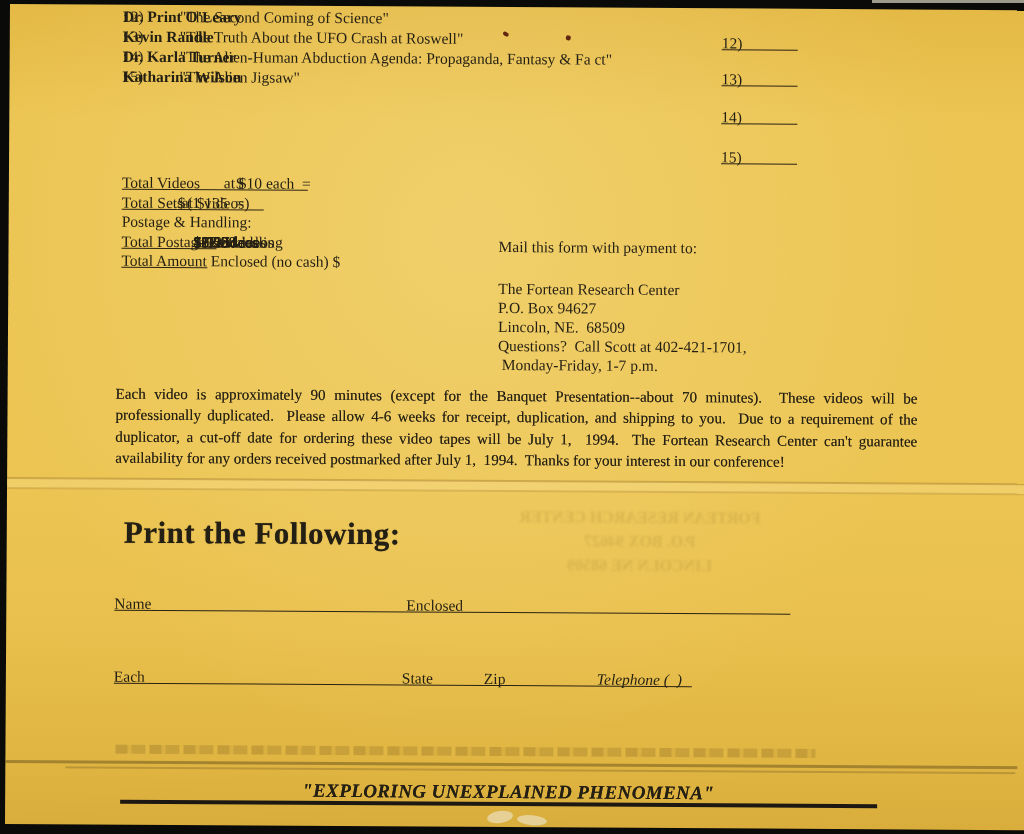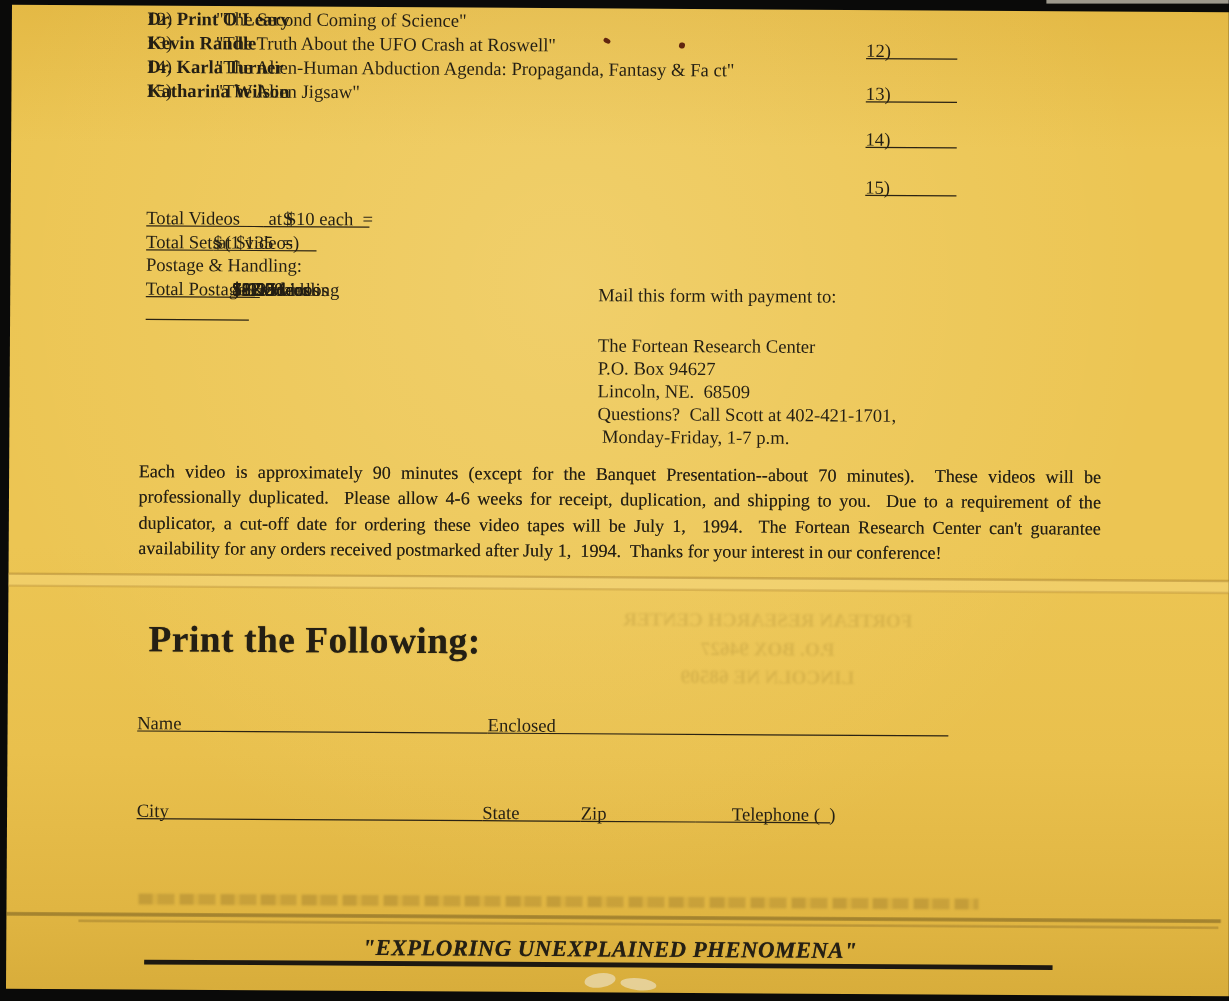--- a/index.html
+++ b/index.html
@@ -78,21 +78,21 @@
   <div class="totals">
     <div class="trow"><span>Total Videos</span><span class="ul" style="width:98px;"></span><span> at $10 each  =</span><span style="margin-left:16px;">$</span><span class="ul" style="width:88px;"></span></div>
     <div class="trow"><span>Total Sets (1 videos)</span><span class="ul" style="width:56px;"></span><span> at $135  =  </span><span>$</span><span class="ul" style="width:86px;"></span></div>
     <div class="trow">Postage &amp; Handling:</div>
     <div class="prow"><span class="prange">1-3 videos</span><span>$2.22</span></div>
     <div class="prow"><span class="prange">4-1 videos</span><span>$6.50</span></div>
     <div class="prow"><span class="prange">7-9 videos</span><span>$8.50</span></div>
     <div class="prow"><span class="prange">1-12 videos</span><span>$12.98</span></div>
     <div class="prow"><span class="prange">13-15 videos</span><span>$12.50</span></div>
     <div class="trow"><span>Total Postage &amp; Handling </span><span class="ul" style="width:95px;"></span></div>
-    <div class="trow"><span class="ul" style="width:86px;"></span></div>
+    <div class="trow"><span>Total Amount Enclosed (no cash) $</span><span class="ul" style="width:86px;"></span></div>
   </div>
 
   <div class="mail">
     <div class="mline">Mail this form with payment to:</div>
     <div class="mline" style="margin-top:23px;">The Fortean Research Center</div>
     <div class="mline">P.O. Box 94627</div>
     <div class="mline">Lincoln, NE.  68509</div>
     <div class="mline">Questions?  Call Scott at 402-421-1701,</div>
     <div class="mline"> Monday-Friday, 1-7 p.m.</div>
   </div>
@@ -106,21 +106,21 @@
   <div class="ghost-addr">
     <div class="ghost-line">FORTEAN RESEARCH CENTER</div>
     <div class="ghost-line">P.O. BOX 94627</div>
     <div class="ghost-line">LINCOLN NE 68509</div>
   </div>
 
   <div class="heading">Print the Following:</div>
 
   <div class="fieldrow" style="top:590px;"><span>Name</span><span class="ul" style="width:292px;"></span><span>Enclosed</span><span class="ul" style="width:384px;"></span></div>
 
-  <div class="fieldrow" style="top:663px;"><span>City</span><span class="ul" style="width:288px;"></span><span>State</span><span class="ul" style="width:82px;"></span><span>Zip</span><span class="ul" style="width:96px;"></span><span style="margin-left:30px;">Telephone (  )</span><span class="ul" style="width:112px;"></span></div>
+  <div class="fieldrow" style="top:663px;"><span>Each</span><span class="ul" style="width:288px;"></span><span>State</span><span class="ul" style="width:82px;"></span><span>Zip</span><span class="ul" style="width:96px;"></span><span style="margin-left:17px;font-style:italic;">Telephone (  )</span><span class="ul" style="width:112px;"></span></div>
 
   <div class="streak-band"></div>
   <div class="streak1"></div>
   <div class="streak2"></div>
 
   <div class="motto-wrap">"EXPLORING UNEXPLAINED PHENOMENA"</div>
   <div class="motto-rule"></div>
 
   <div class="speck" style="left:493px;top:25px;width:6px;height:4px;transform:rotate(28deg);"></div>
   <div class="speck" style="left:556px;top:28px;width:5px;height:5px;transform:rotate(10deg);"></div>

